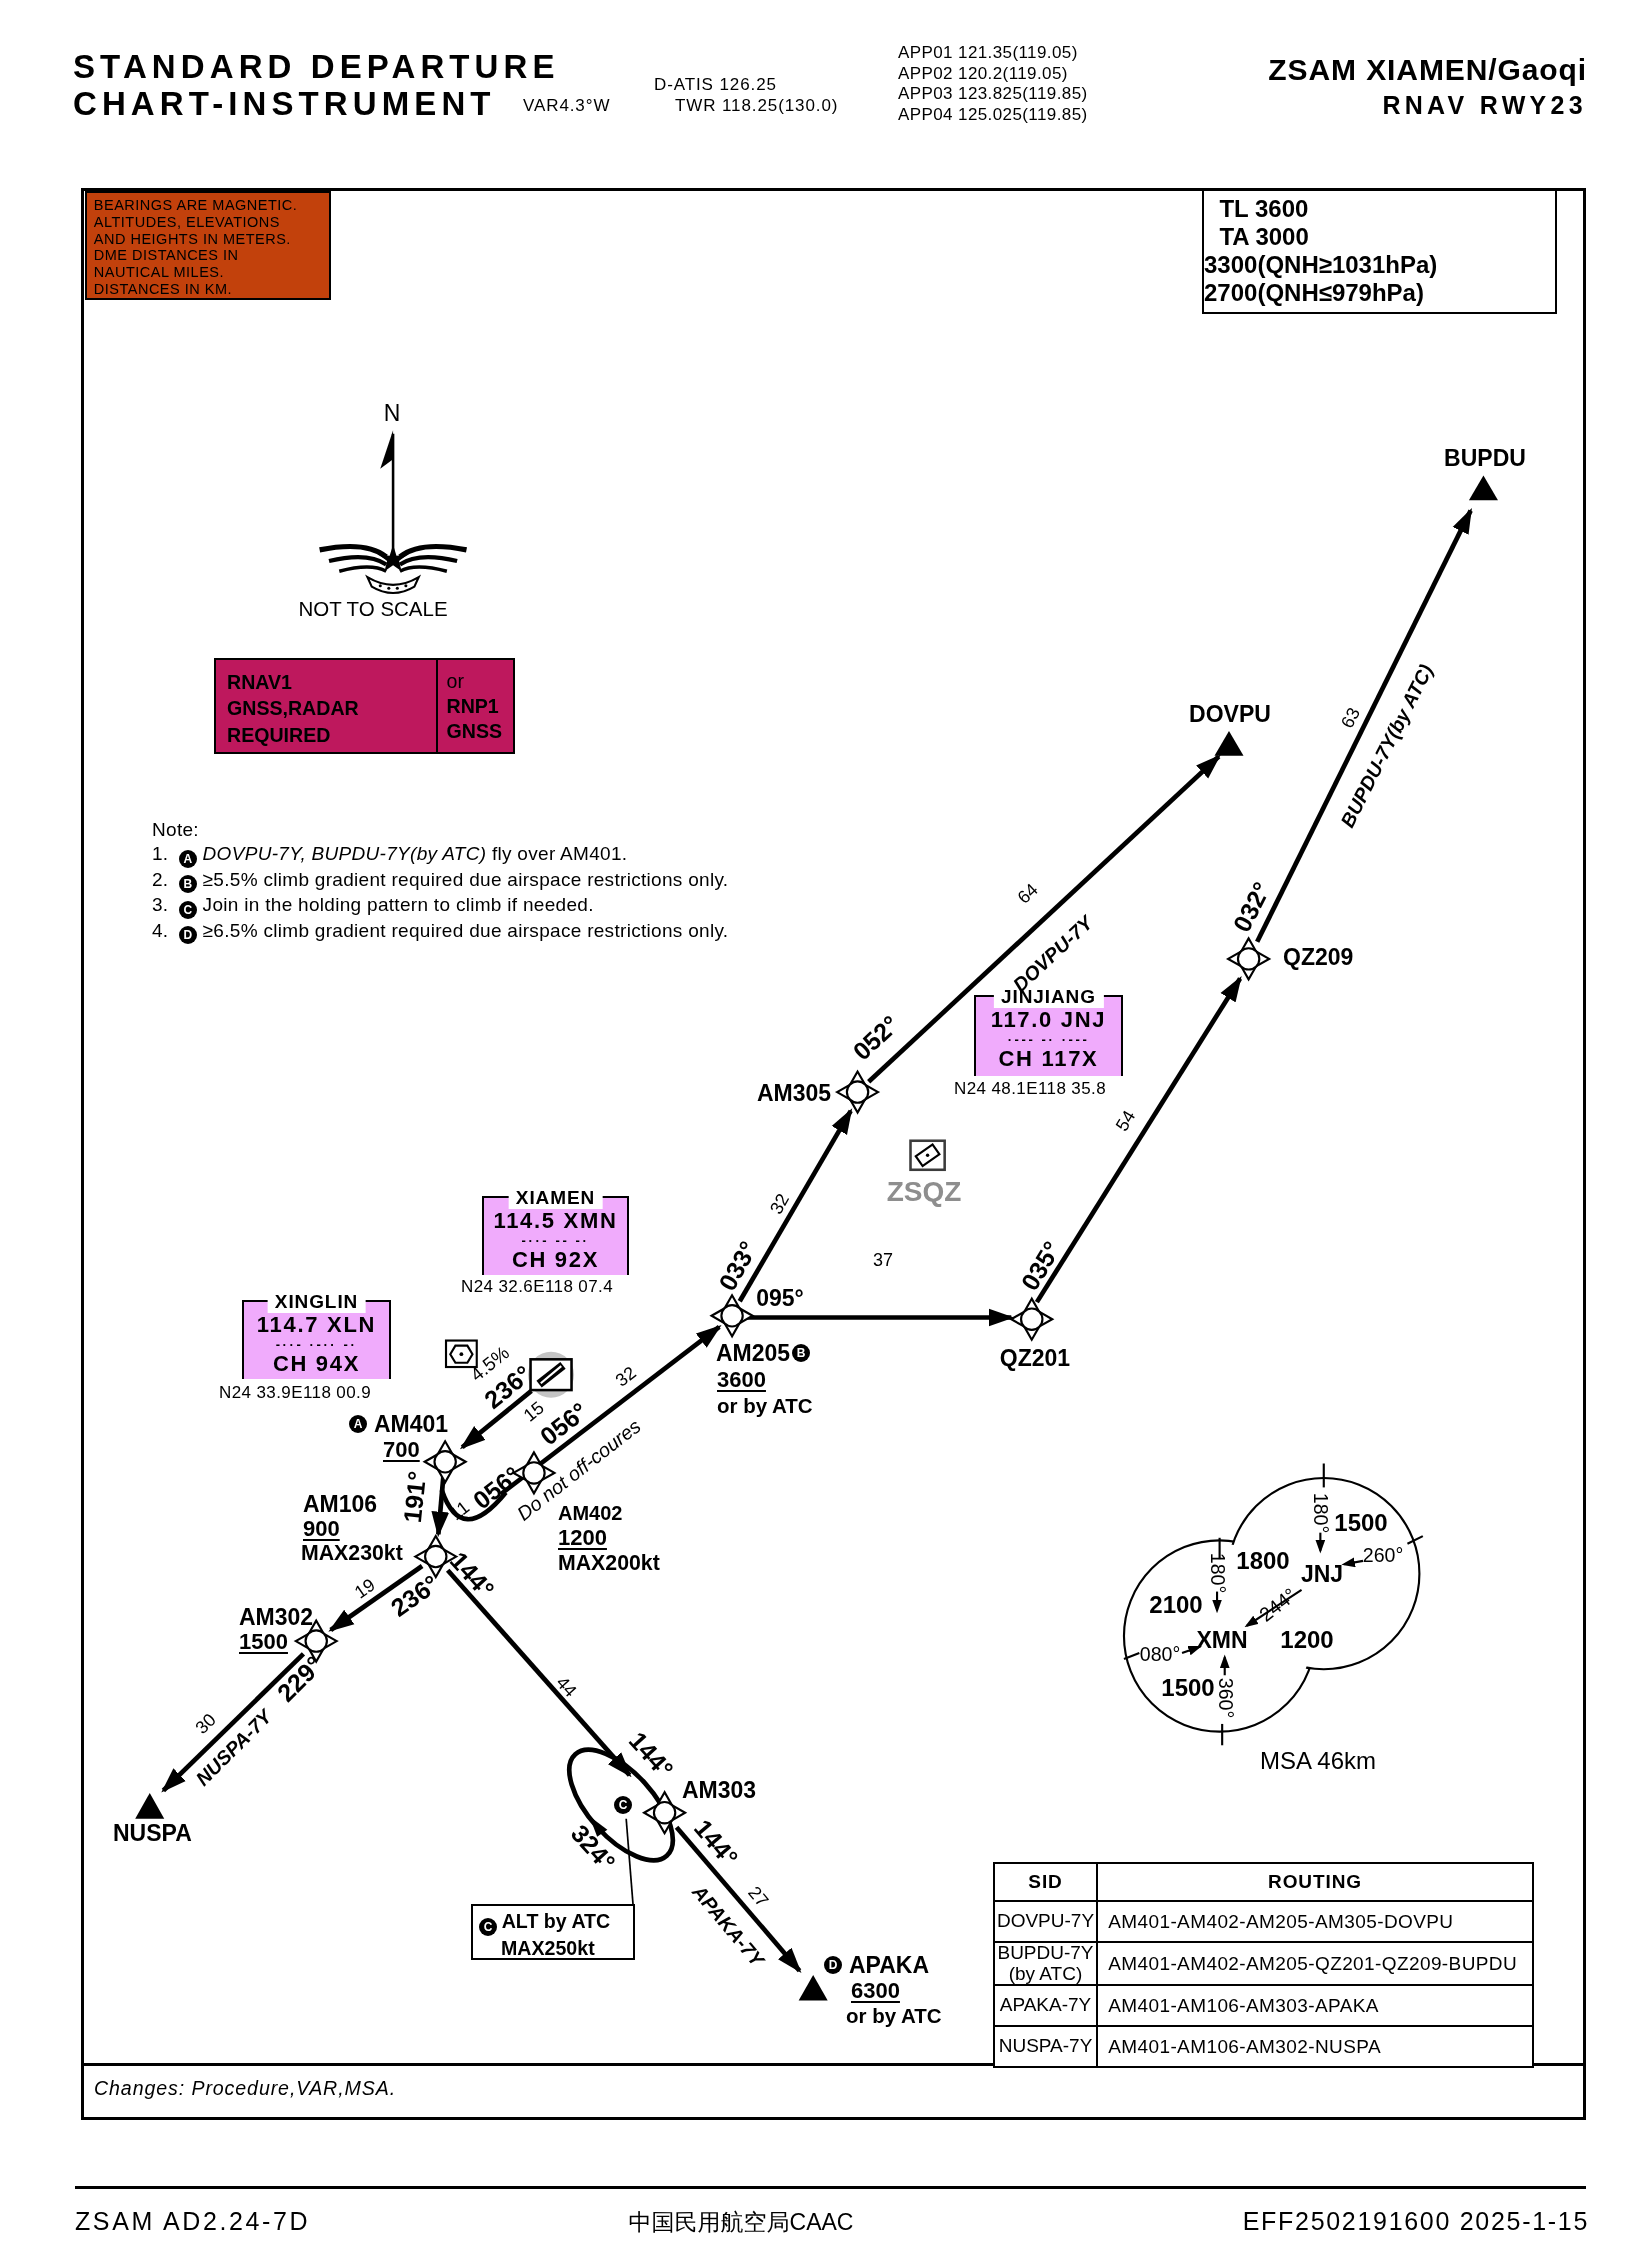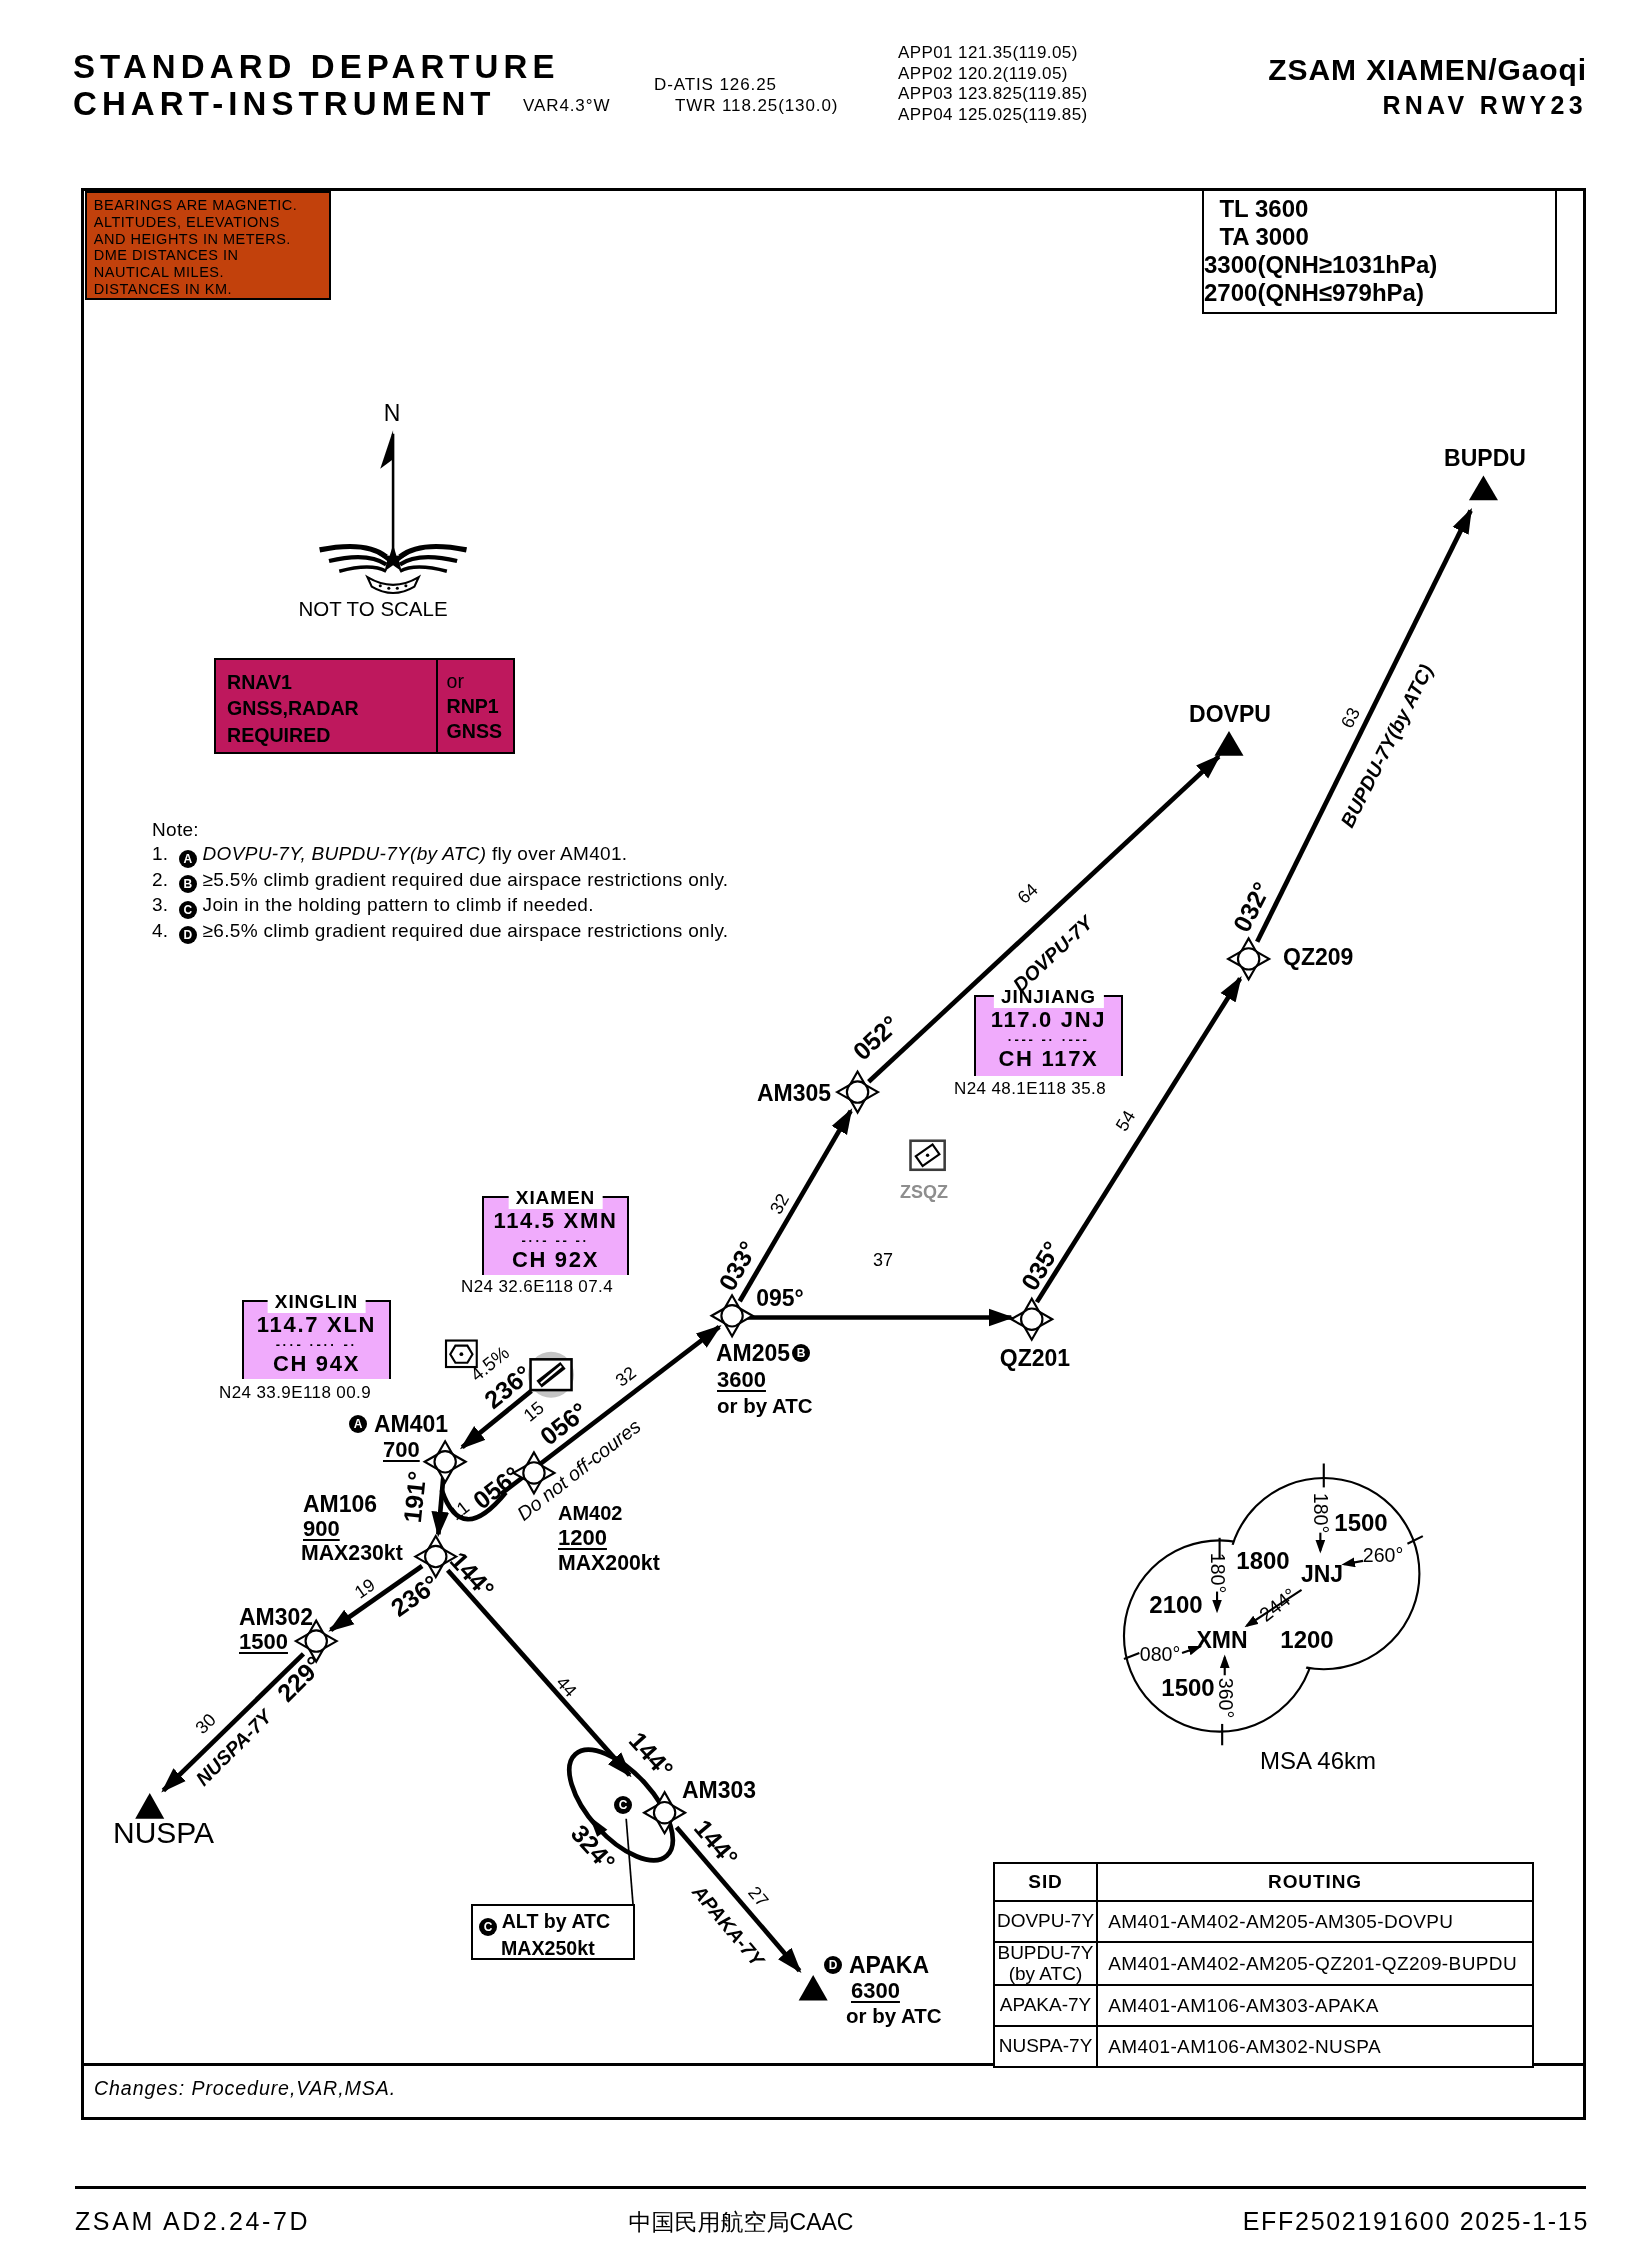--- a/index.html
+++ b/index.html
@@ -312,26 +312,26 @@
       <span class="cl u" style="left: 383px; top: 1450px; font-size: 22px; font-weight: bold; transform: translate(0px, -50%);">700</span>
       <span class="cl" style="left: 303px; top: 1504px; font-size: 23px; font-weight: bold; transform: translate(0px, -50%);">AM106</span>
       <span class="cl u" style="left: 303px; top: 1529px; font-size: 22px; font-weight: bold; transform: translate(0px, -50%);">900</span>
       <span class="cl" style="left: 301px; top: 1553px; font-size: 21.3px; font-weight: bold; transform: translate(0px, -50%);">MAX230kt</span>
       <span class="cl" style="left: 558px; top: 1513px; font-size: 20px; font-weight: bold; transform: translate(0px, -50%);">AM402</span>
       <span class="cl u" style="left: 558px; top: 1538px; font-size: 22px; font-weight: bold; transform: translate(0px, -50%);">1200</span>
       <span class="cl" style="left: 558px; top: 1563px; font-size: 21.3px; font-weight: bold; transform: translate(0px, -50%);">MAX200kt</span>
       <span class="cl" style="left: 239px; top: 1617px; font-size: 23px; font-weight: bold; transform: translate(0px, -50%);">AM302</span>
       <span class="cl u" style="left: 239px; top: 1642px; font-size: 22px; font-weight: bold; transform: translate(0px, -50%);">1500</span>
       <span class="cl" style="left: 682px; top: 1790px; font-size: 23px; font-weight: bold; transform: translate(0px, -50%);">AM303</span>
-      <span class="cl" style="left: 113px; top: 1833px; font-size: 30px; font-weight: normal; transform: translate(0px, -50%);">NUSPA</span>
+      <span class="cl" style="left: 113px; top: 1833px; font-size: 23px; font-weight: bold; transform: translate(0px, -50%);">NUSPA</span>
       <span class="cl neg" style="left: 833px; top: 1965px; transform: translate(-50%, -50%);">D</span>
       <span class="cl" style="left: 849px; top: 1965px; font-size: 23px; font-weight: bold; transform: translate(0px, -50%);">APAKA</span>
       <span class="cl u" style="left: 851px; top: 1991px; font-size: 22px; font-weight: bold; transform: translate(0px, -50%);">6300</span>
       <span class="cl" style="left: 846px; top: 2016px; font-size: 20.5px; font-weight: bold; transform: translate(0px, -50%);">or by ATC</span>
-      <span class="cl" style="left: 924px; top: 1192px; font-size: 18px; font-weight: bold; color: rgb(142, 142, 142); transform: translate(-50%, -50%);">ZSQZ</span>
+      <span class="cl" style="left: 924px; top: 1192px; font-size: 28px; font-weight: bold; color: rgb(142, 142, 142); transform: translate(-50%, -50%);">ZSQZ</span>
       <span class="cl" style="left: 490px; top: 1364px; font-size: 19px; transform: translate(-50%, -50%) rotate(-39deg);">4.5%</span>
       <span class="cl" style="left: 508px; top: 1387px; font-size: 25px; font-weight: bold; transform: translate(-50%, -50%) rotate(-39deg);">236°</span>
       <span class="cl" style="left: 534px; top: 1412px; font-size: 18px; transform: translate(-50%, -50%) rotate(-39deg);">15</span>
       <span class="cl" style="left: 415px; top: 1497px; font-size: 25px; font-weight: bold; transform: translate(-50%, -50%) rotate(-84deg);">191°</span>
       <span class="cl" style="left: 460px; top: 1511px; font-size: 18px; transform: translate(-50%, -50%) rotate(-38deg);">11</span>
       <span class="cl" style="left: 497px; top: 1488px; font-size: 25px; font-weight: bold; transform: translate(-50%, -50%) rotate(-38deg);">056°</span>
       <span class="cl" style="left: 564px; top: 1424px; font-size: 25px; font-weight: bold; transform: translate(-50%, -50%) rotate(-38deg);">056°</span>
       <span class="cl" style="left: 626px; top: 1377px; font-size: 18px; transform: translate(-50%, -50%) rotate(-38deg);">32</span>
       <span class="cl" style="left: 579px; top: 1470px; font-size: 19.6px; font-style: italic; transform: translate(-50%, -50%) rotate(-38deg);">Do not off-coures</span>
       <span class="cl" style="left: 738px; top: 1266px; font-size: 25px; font-weight: bold; transform: translate(-50%, -50%) rotate(-61deg);">033°</span>

